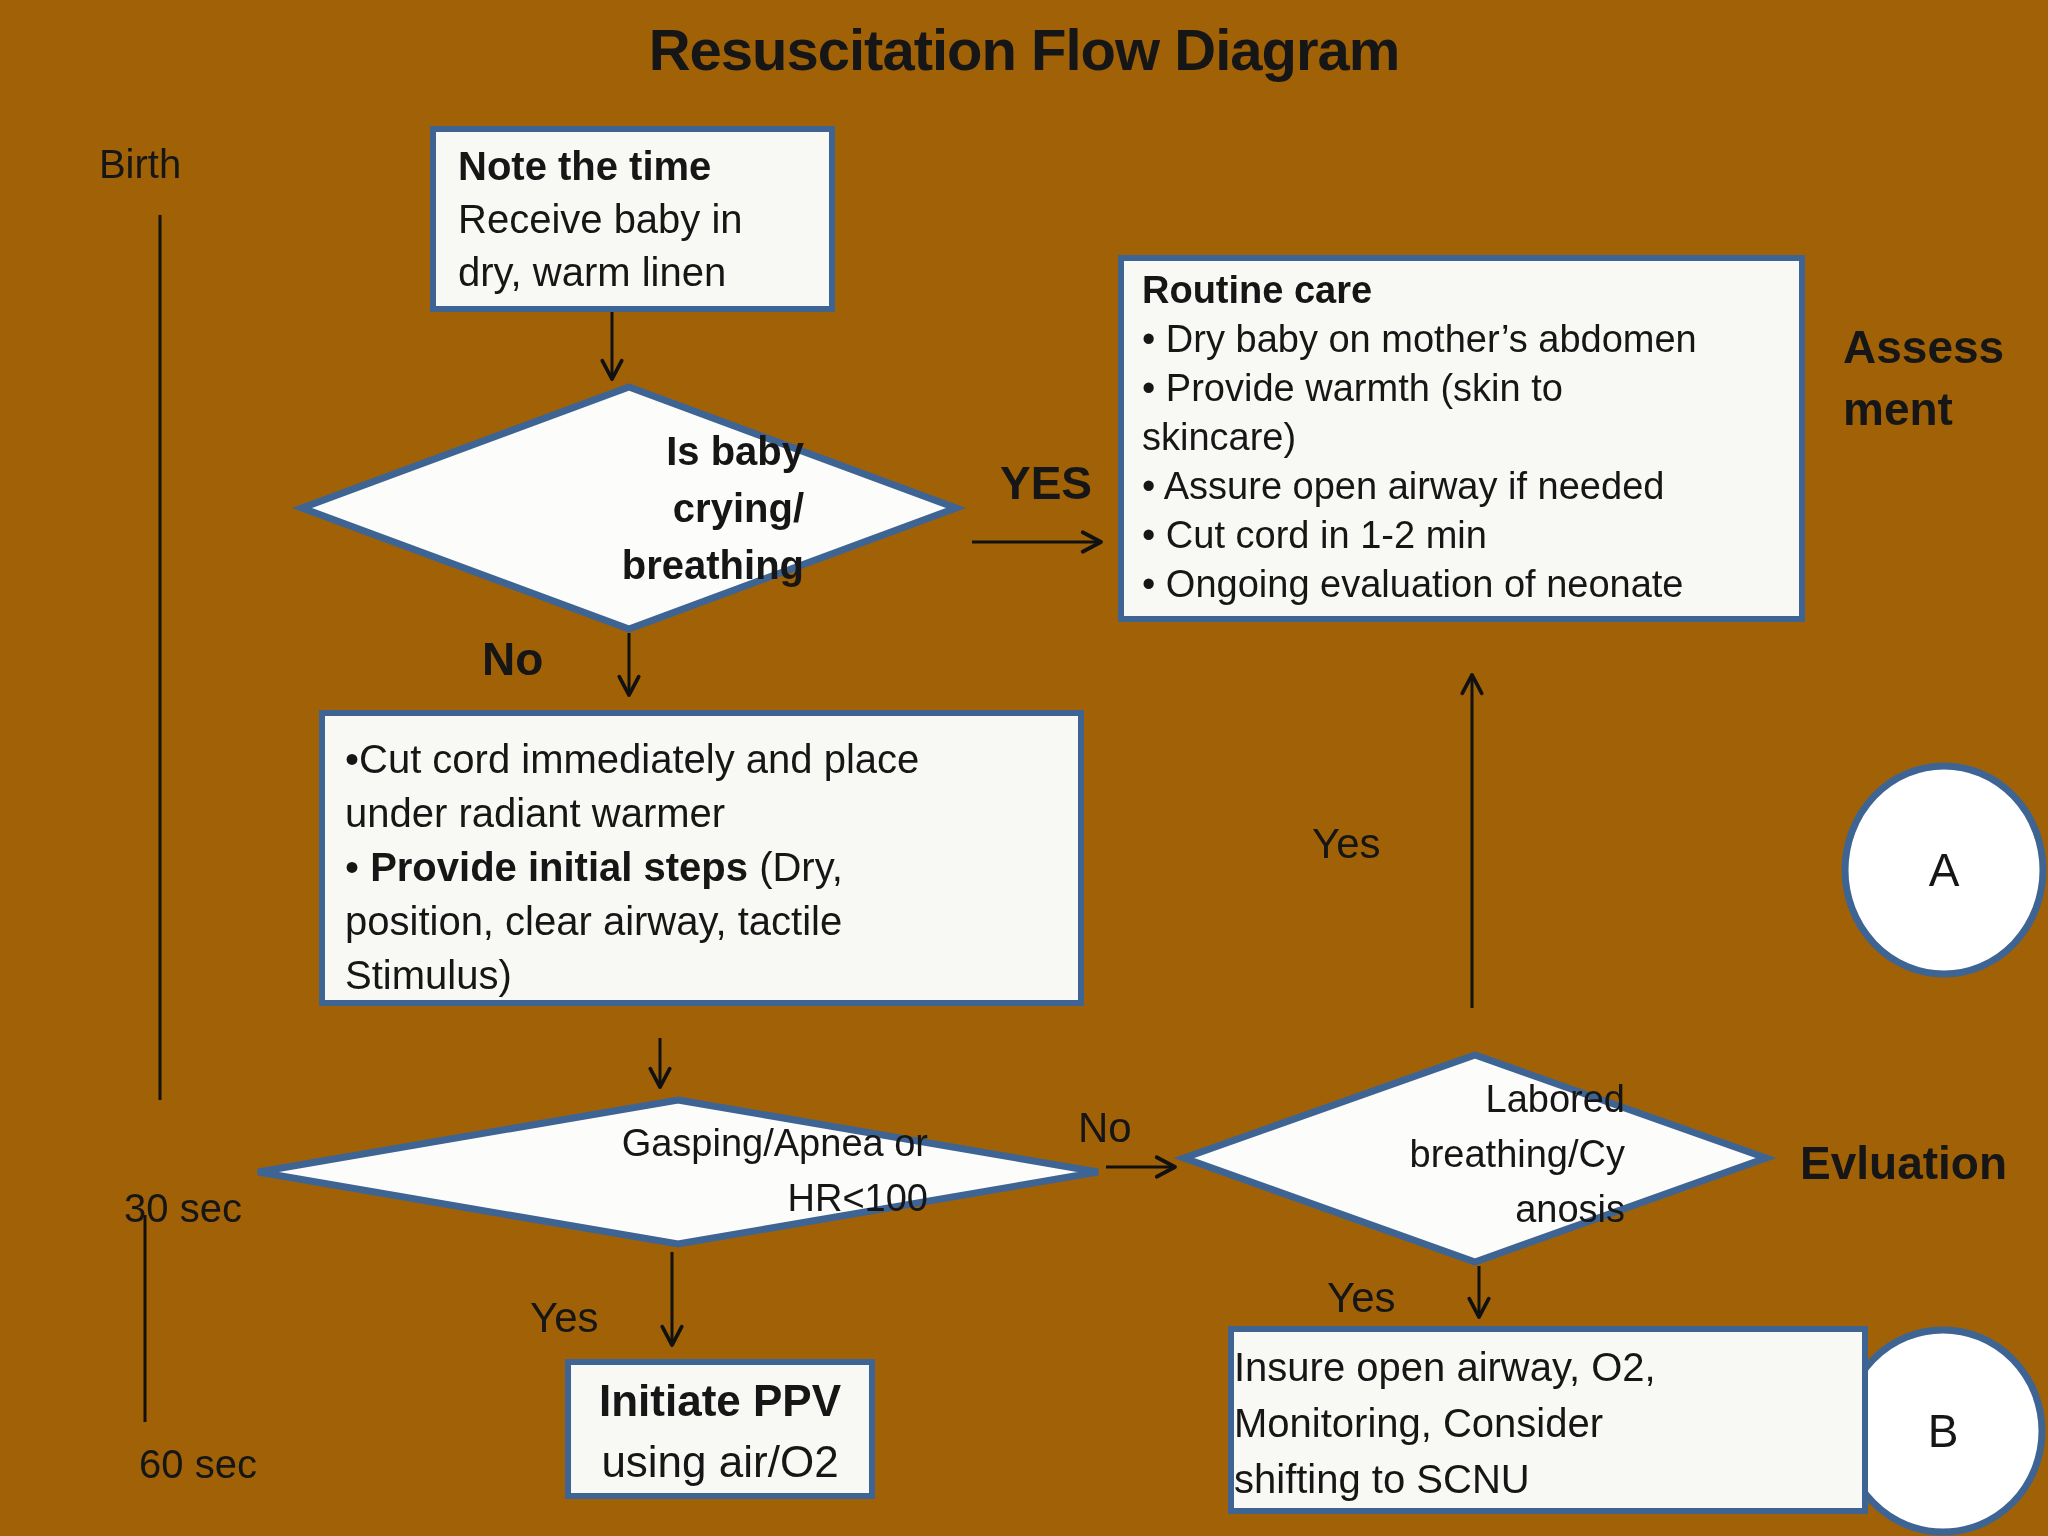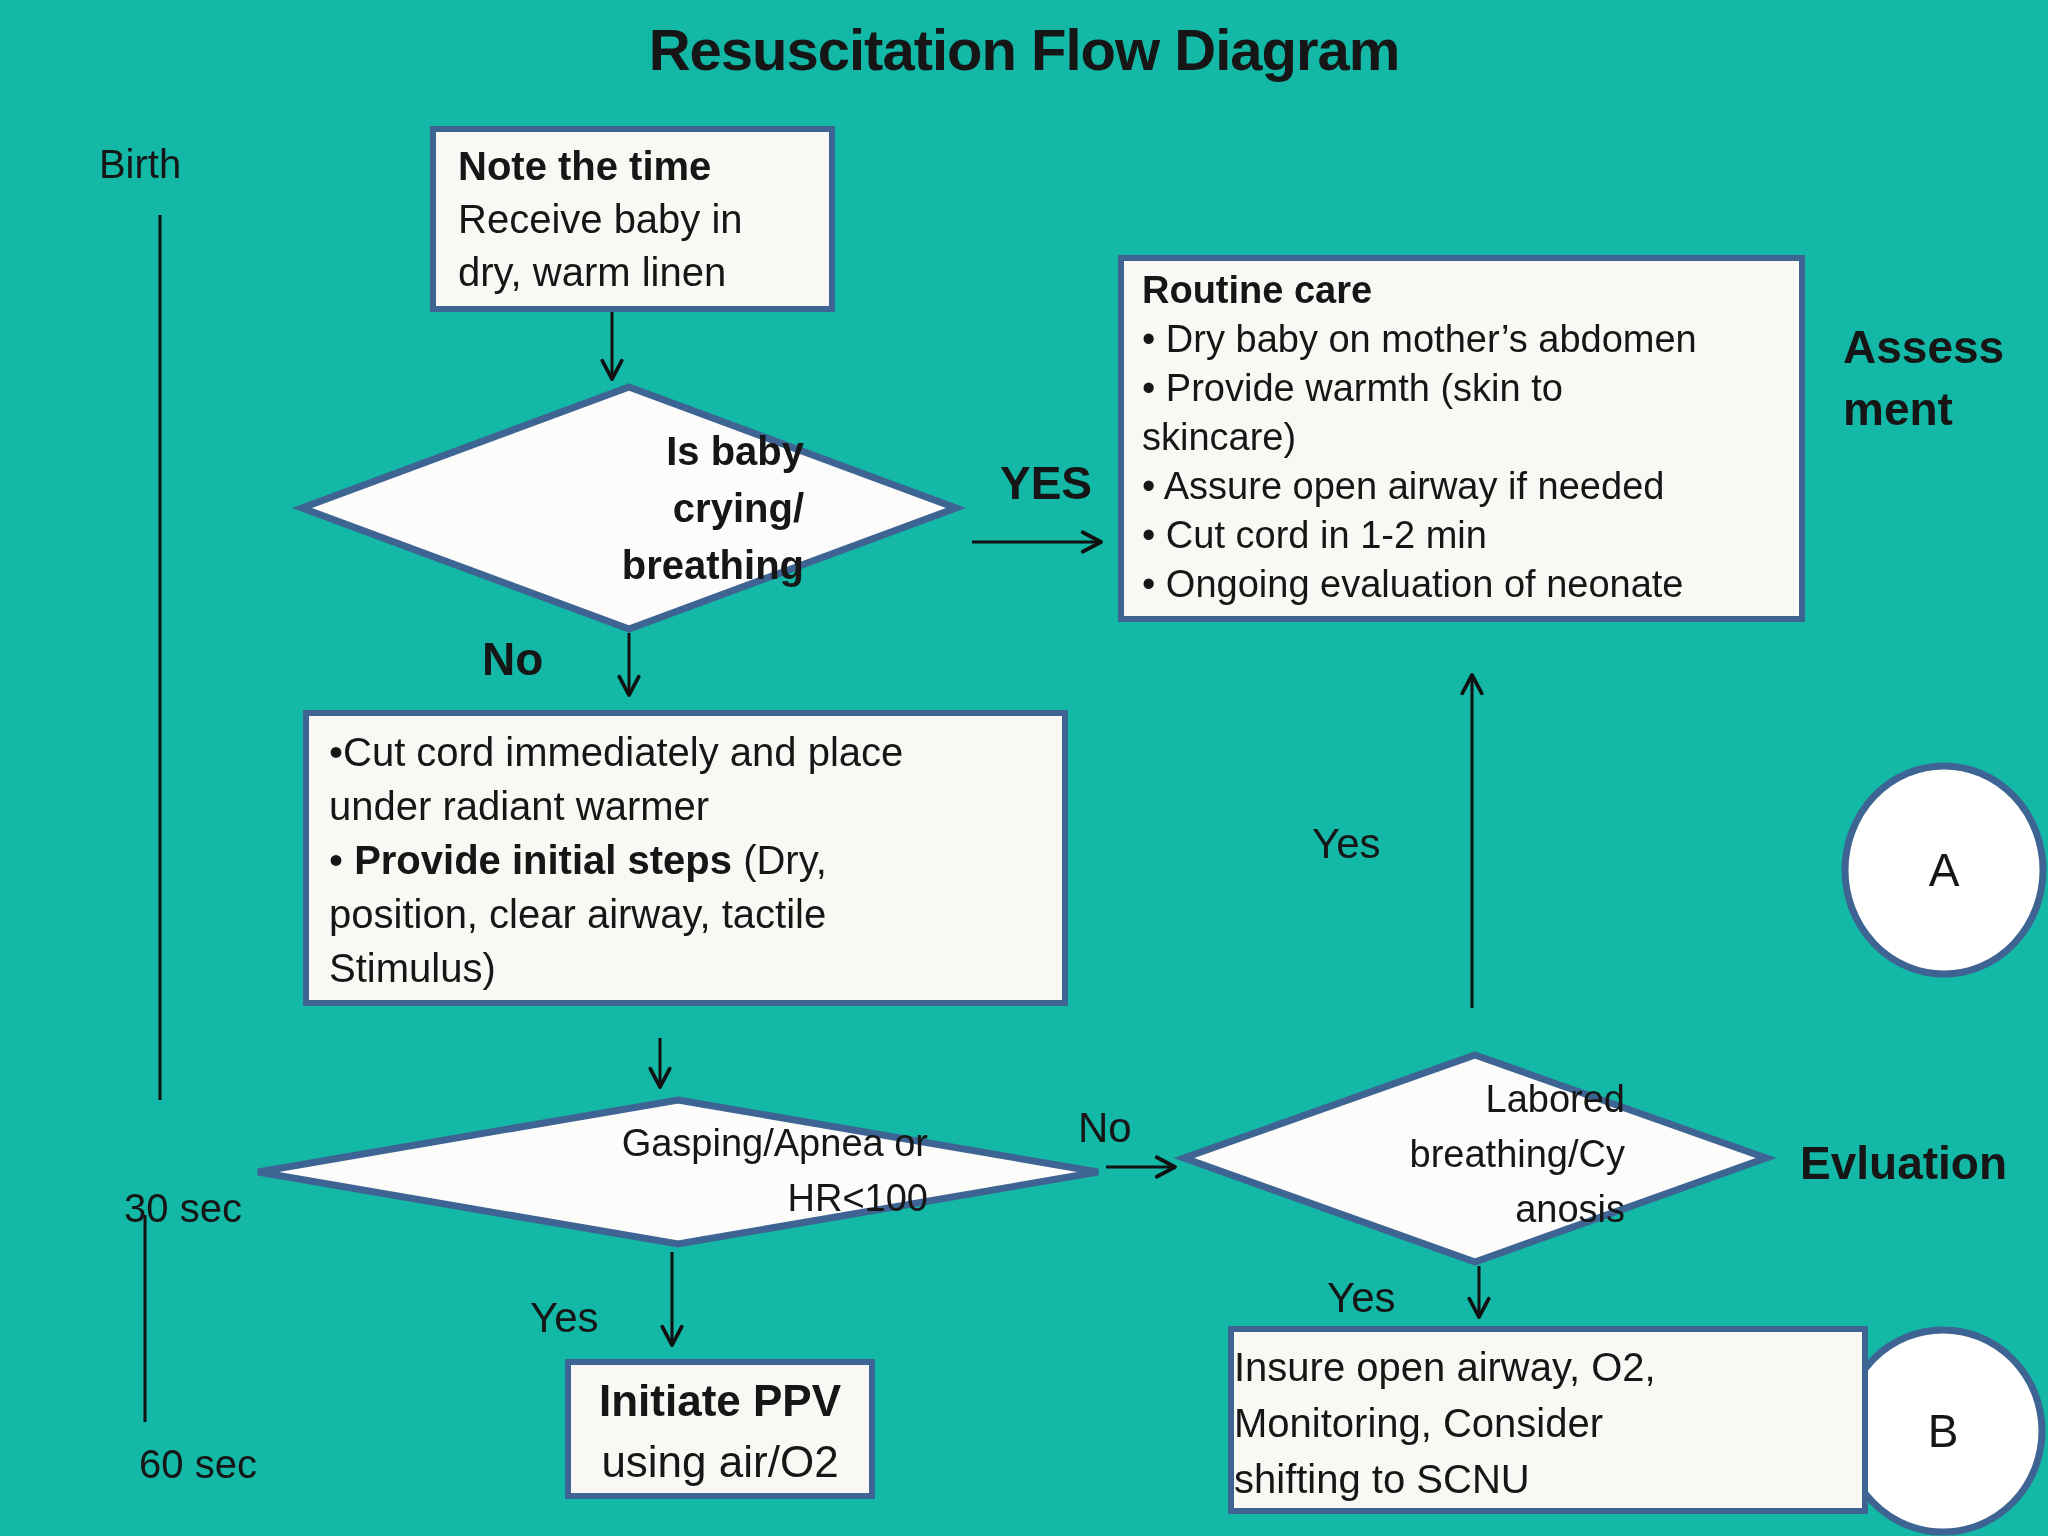--- a/index.html
+++ b/index.html
@@ -1,19 +1,19 @@
 <!DOCTYPE html>
 <html><head>
 <meta charset="utf-8">
 <style>
   html,body { margin:0; padding:0; background:#ffffff; }
   .canvas {
     position:relative;
     width:2048px; height:1536px;
-    background:#14b8a6;
+    background:#a16207;
     font-family:"Liberation Sans", sans-serif;
     color:#161616;
     overflow:hidden;
   }
   .abs { position:absolute; }
   .shape-layer { position:absolute; left:0; top:0; width:2048px; height:1536px; }
 
   .title {
     left:0; top:16px; width:2048px;
     text-align:center; font-size:58px; font-weight:bold;
@@ -21,21 +21,21 @@
   }
 
   .flow-box {
     position:absolute;
     box-sizing:border-box;
     border:6px solid #3e6493;
     background:#f8f8f4;
   }
   .note-box   { left:430px; top:126px;  width:405px; height:186px; padding:8px 8px 0 22px;  font-size:40px; line-height:53px; }
   .routine-box{ left:1118px; top:255px; width:687px; height:367px; padding:5px 6px 0 18px;  font-size:38px; line-height:49px; }
-  .cut-box    { left:303px; top:710px;  width:765px; height:296px; padding:9px 6px 0 20px;  font-size:40px; line-height:54px; }
+  .cut-box    { left:319px; top:710px;  width:765px; height:296px; padding:16px 6px 0 20px;  font-size:40px; line-height:54px; }
   .ppv-box    { left:525px; top:1359px; width:310px; height:140px; padding-top:5px; font-size:44px; line-height:61px; text-align:center;margin-left:40px; }
   .insure-box { left:1228px; top:1326px; width:640px; height:188px; padding-top:7px; font-size:40px; line-height:56px; text-align:left; }
 
   .line { display:block; }
   .b { font-weight:bold; }
 
   .diamond-label { position:absolute; text-align:right; }
   .crying-label  { left:454px; top:423px;  width:350px; font-size:40px; line-height:57px; font-weight:bold; }
   .gasping-label { left:428px; top:1116px; width:500px; font-size:38px; line-height:55px; }
   .labored-label { left:1325px; top:1072px; width:300px; font-size:38px; line-height:55px; }

